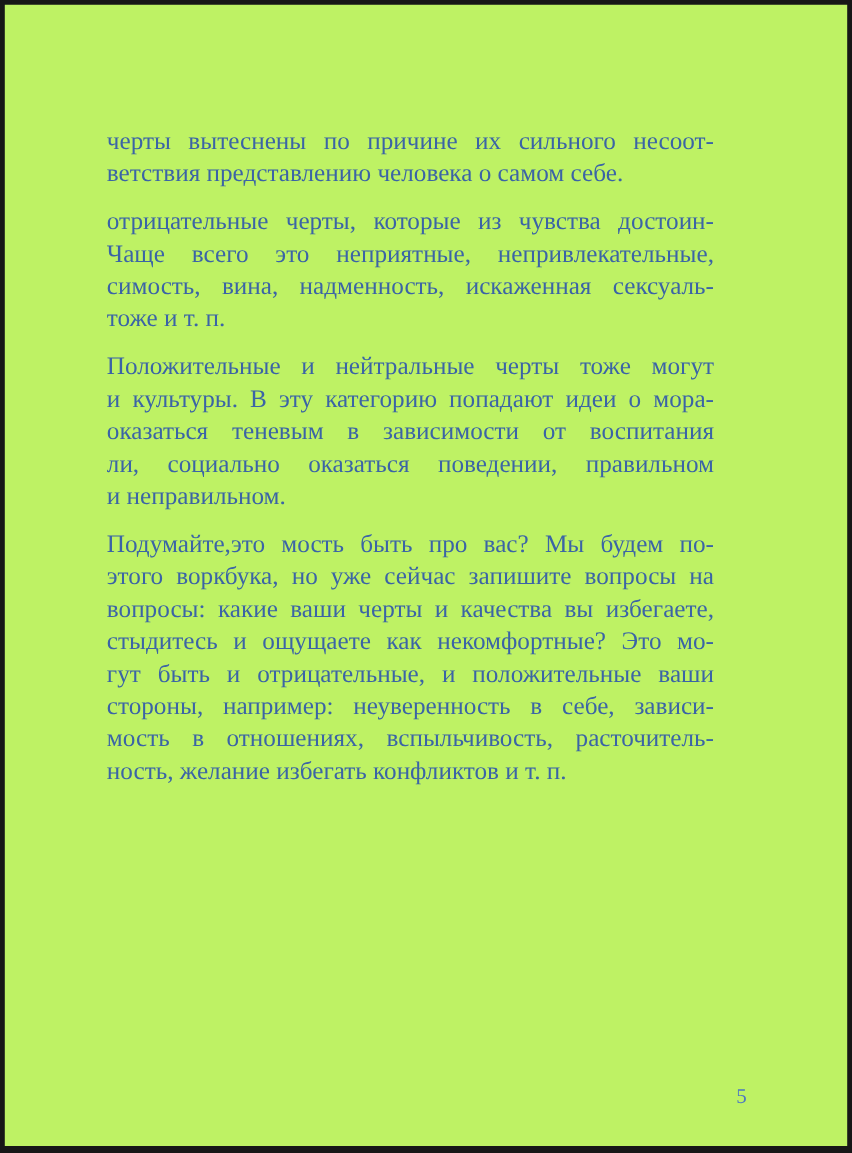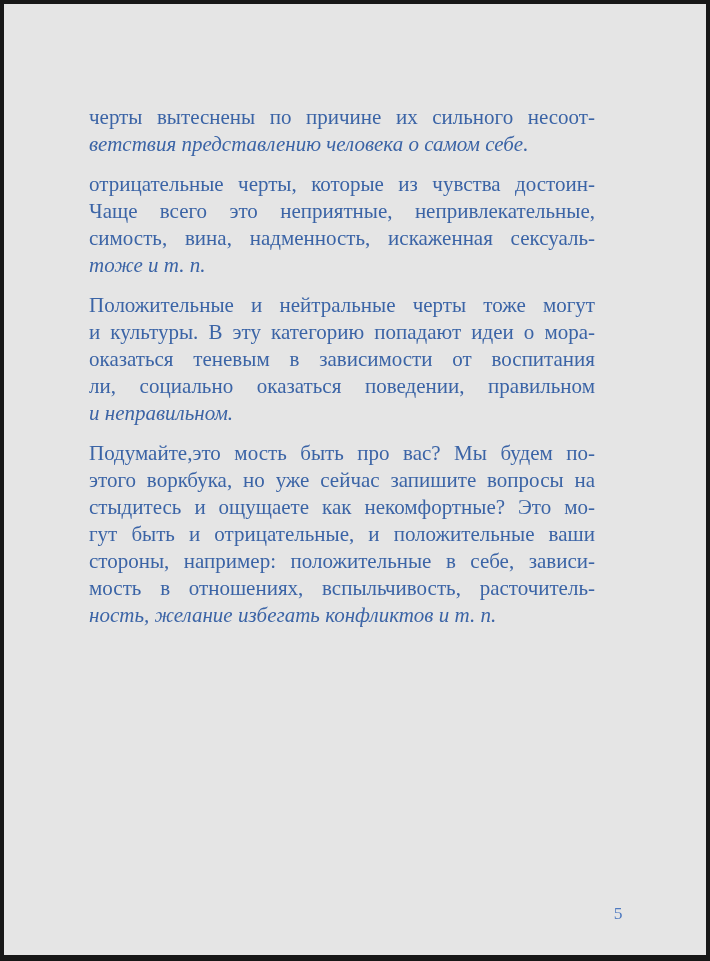--- a/index.html
+++ b/index.html
@@ -5,21 +5,21 @@
   html, body {
     margin: 0;
     padding: 0;
     background: #ffffff;
   }
   .page {
     position: relative;
     width: 710px;
     height: 961px;
     box-sizing: border-box;
-    background: #e5e5e5;
+    background: #bef264;
     border-style: solid;
     border-color: #171717;
     border-width: 4px 4px 6px 4px;
     font-family: "Liberation Serif", "DejaVu Serif", serif;
     overflow: hidden;
   }
   .text-block {
     position: absolute;
     left: 85px;
     top: 100px;
@@ -31,21 +31,20 @@
   .paragraph {
     margin: 0 0 13px 0;
   }
   .line {
     text-align: justify;
     text-align-last: justify;
   }
   .line.last {
     text-align: justify;
     text-align-last: left;
-    font-style: italic;
   }
   .page-number {
     position: absolute;
     left: 602px;
     top: 897px;
     width: 24px;
     text-align: center;
     color: #4f7ac0;
     font-size: 17.5px;
     line-height: 24px;
@@ -73,23 +72,24 @@
       <div class="line">Положительные и нейтральные черты тоже могут</div>
       <div class="line">и культуры. В эту категорию попадают идеи о мора-</div>
       <div class="line">оказаться теневым в зависимости от воспитания</div>
       <div class="line">ли, социально оказаться поведении, правильном</div>
       <div class="line last">и неправильном.</div>
     </div>
 
     <div class="paragraph">
       <div class="line">Подумайте,это мость быть про вас? Мы будем по-</div>
       <div class="line">этого воркбука, но уже сейчас запишите вопросы на</div>
+      <div class="line">вопросы: какие ваши черты и качества вы избегаете,</div>
       <div class="line">стыдитесь и ощущаете как некомфортные? Это мо-</div>
       <div class="line">гут быть и отрицательные, и положительные ваши</div>
-      <div class="line">стороны, например: положительные в себе, зависи-</div>
+      <div class="line">стороны, например: неуверенность в себе, зависи-</div>
       <div class="line">мость в отношениях, вспыльчивость, расточитель-</div>
       <div class="line last">ность, желание избегать конфликтов и т. п.</div>
     </div>
 
   </div>
 
   <div class="page-number">5</div>
 </div>
 
 </body></html>

